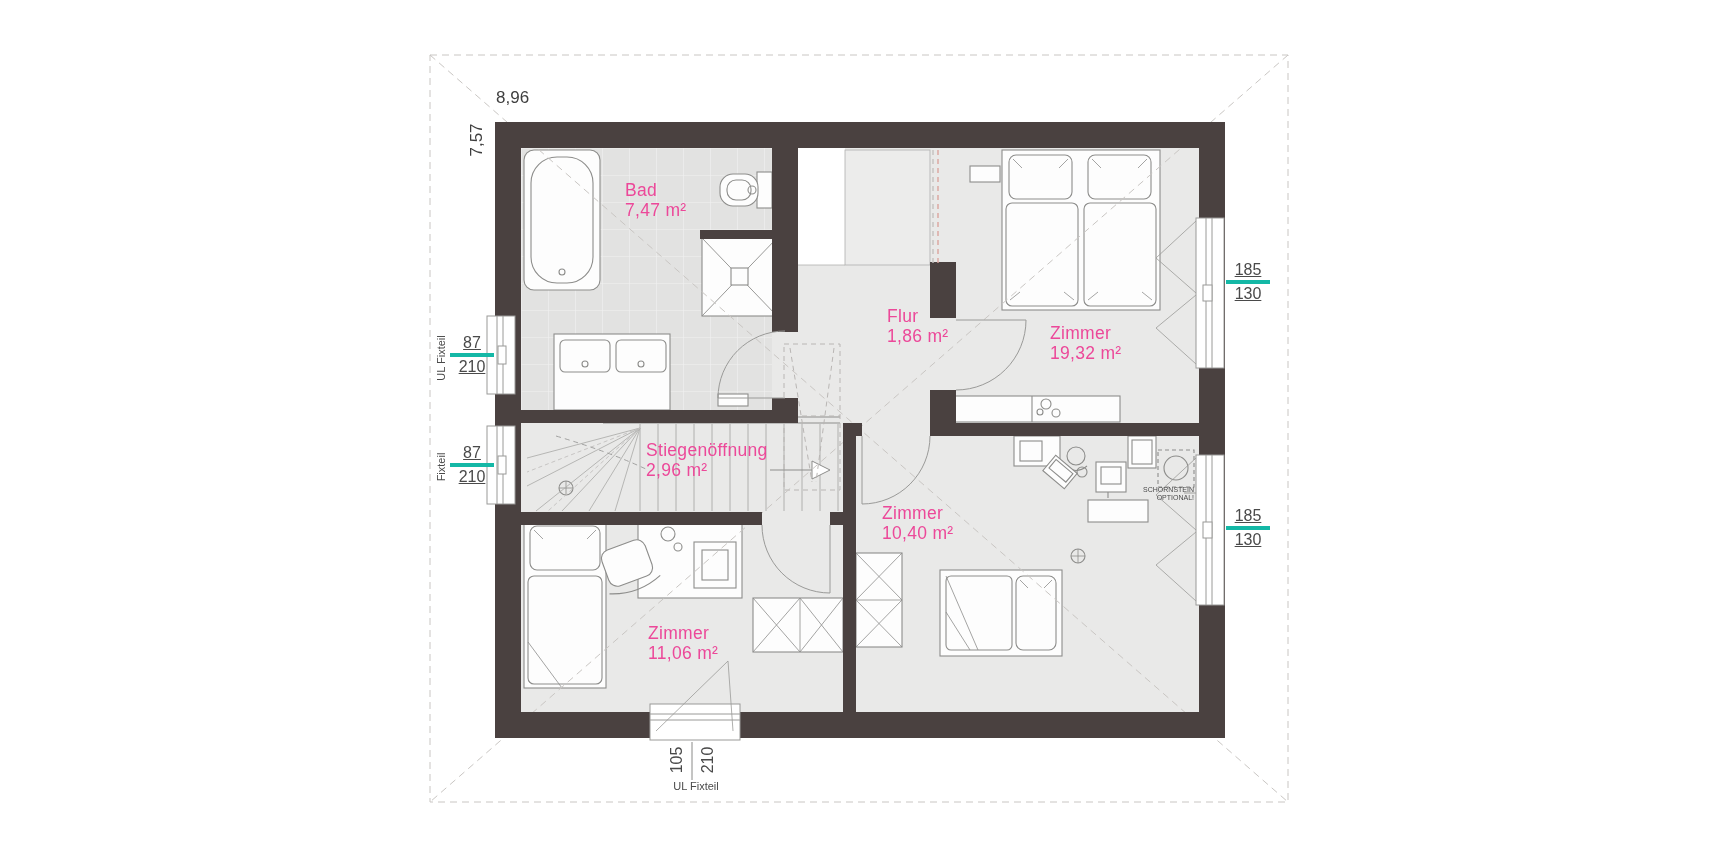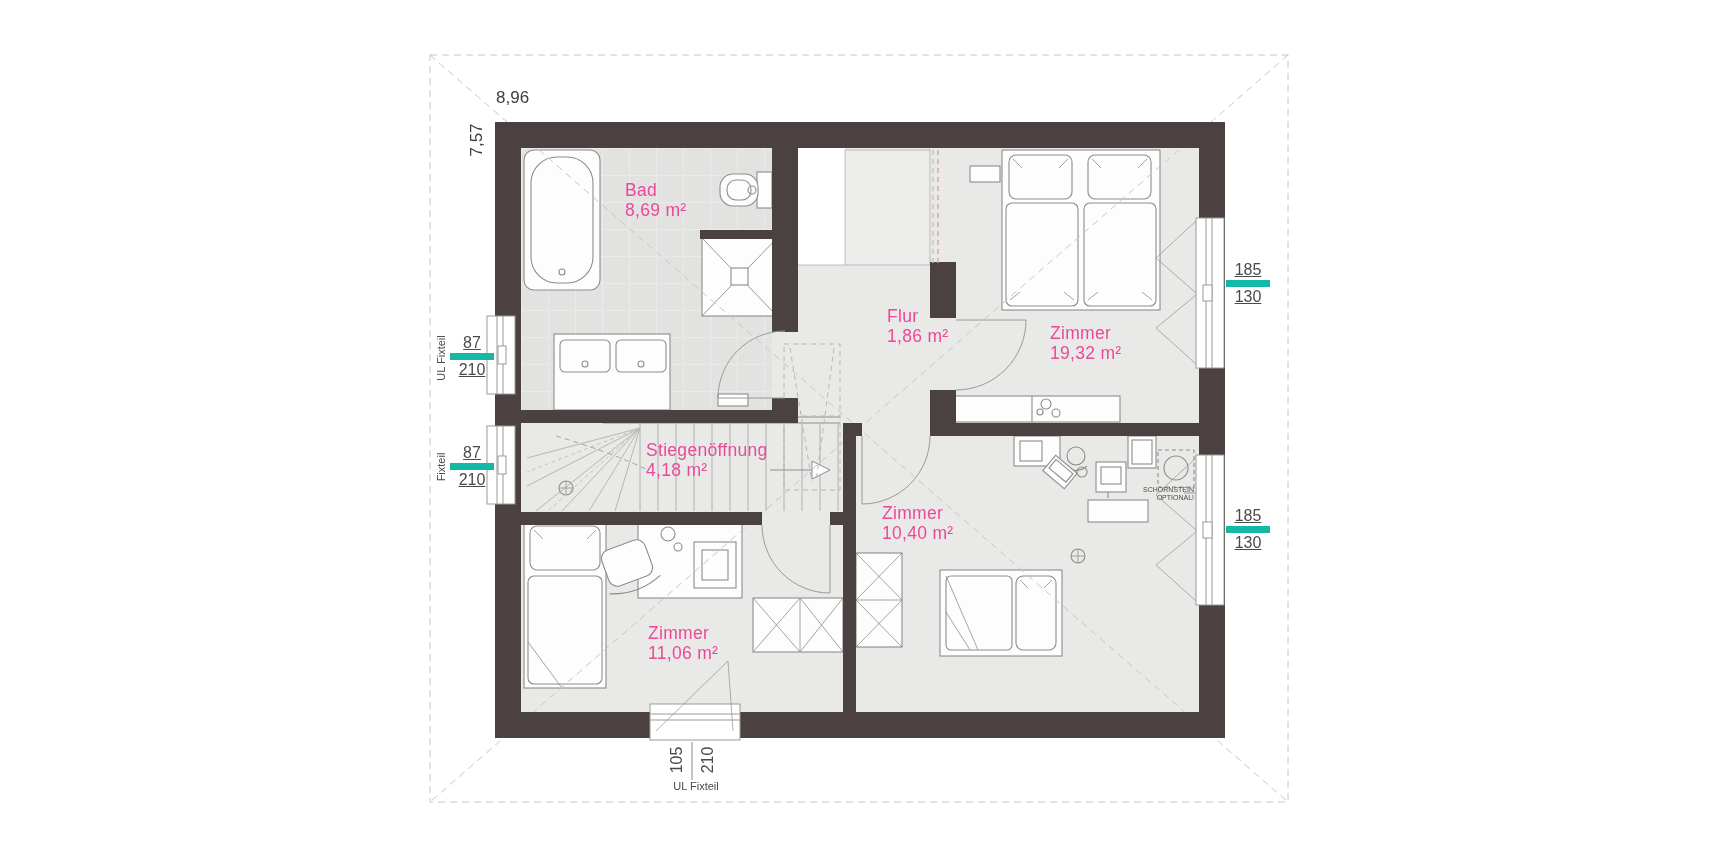--- a/index.html
+++ b/index.html
@@ -9,21 +9,21 @@
   .lbl{position:absolute;color:#ec4899;}
   .room{font-size:17.5px;line-height:20px;letter-spacing:.3px;}
   .room span{display:block;white-space:nowrap;}
   .dim{font-size:17px;color:#3e3e3e;white-space:nowrap;}
   .vlabel{position:absolute;transform:translate(-50%,-50%) rotate(-90deg);white-space:nowrap;color:#4a4a4a;}
   .vlabel.big{font-size:17px;color:#3e3e3e;}
   .vlabel.small{font-size:11px;}
   .vlabel.num{font-size:16px;}
   .frac{position:absolute;width:44px;text-align:center;font-size:16px;color:#4a4a4a;text-decoration:underline;}
   .frac .num{display:block;padding:1px 2px;}
-  .frac .den{border-top:7px solid #14b8a6;}
+  .frac .den{border-top:4px solid #14b8a6;}
   .hlabel-small{position:absolute;font-size:11px;color:#4a4a4a;text-align:center;white-space:nowrap;}
   .note{position:absolute;width:56px;text-align:right;font-size:7px;line-height:7.5px;color:#4a4a4a;letter-spacing:0;}
   .note span{display:block;}
 </style>
 </head>
 <body>
 
 <div id="stage">
 
 <svg id="drawing" width="1720" height="860" viewBox="0 0 1720 860">
@@ -240,33 +240,33 @@
     <path d="M938 150V263" stroke="#dba49e" stroke-width="1.4" stroke-dasharray="5,4"></path>
   </g>
   <line x1="692" y1="742" x2="692" y2="780" stroke="#8a8a88" stroke-width="1"></line>
 </svg>
 
 <div class="lbl dim" style="left:496px;top:88px;">8,96</div>
 <div class="vlabel big" style="left:477px;top:140px;">7,57</div>
 
 <div class="lbl room" style="left:625px;top:180px;">
   <span>Bad</span>
-  <span>8,69 m²</span>
+  <span>7,47 m²</span>
 </div>
 <div class="lbl room" style="left:845px;top:306px;margin-left:42px;">
   <span>Flur</span>
   <span>1,86 m²</span>
 </div>
 <div class="lbl room" style="left:1050px;top:323px;">
   <span>Zimmer</span>
   <span>19,32 m²</span>
 </div>
 <div class="lbl room" style="left:646px;top:440px;">
   <span>Stiegenöffnung</span>
-  <span>4,18 m²</span>
+  <span>2,96 m²</span>
 </div>
 <div class="lbl room" style="left:648px;top:623px;">
   <span>Zimmer</span>
   <span>11,06 m²</span>
 </div>
 <div class="lbl room" style="left:882px;top:503px;">
   <span>Zimmer</span>
   <span>10,40 m²</span>
 </div>
 

